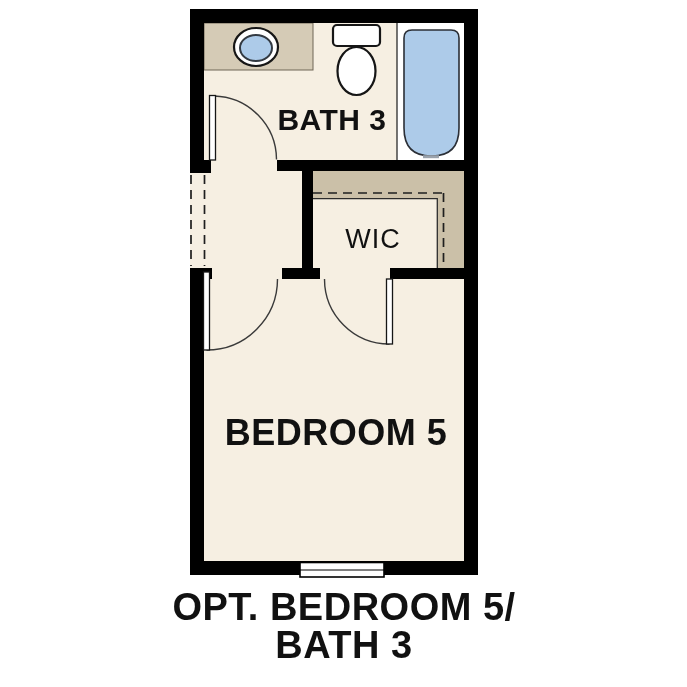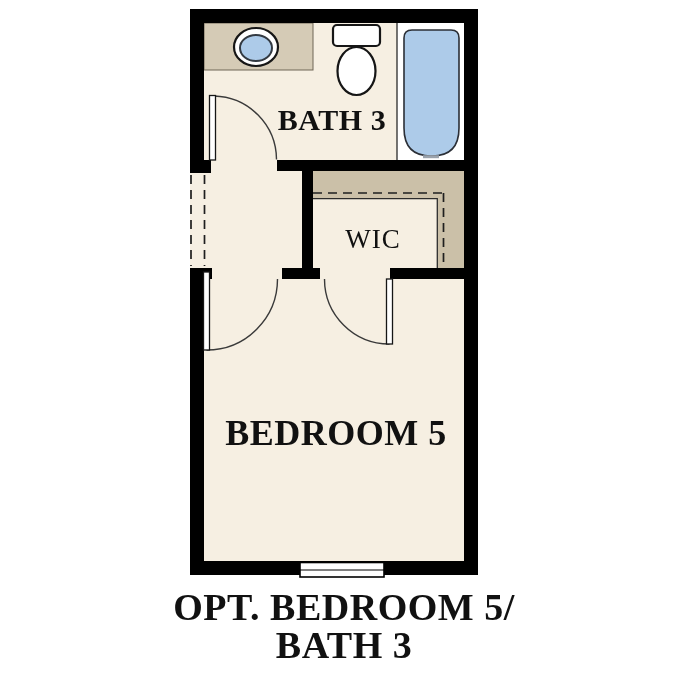--- a/index.html
+++ b/index.html
@@ -1,17 +1,17 @@
 <!DOCTYPE html>
 <html><head>
 <meta charset="utf-8">
 <style>
   html,body{margin:0;padding:0;background:#ffffff;}
   .page{position:relative;width:687px;height:687px;background:#ffffff;overflow:hidden;
-        font-family:Liberation Serif, serif;}
+        font-family:Liberation Sans, sans-serif;}
   svg{display:block;}
   .thinline{stroke:#2b2b2b;stroke-width:1.3;fill:none;}
   .swing{stroke:#3a3a3a;stroke-width:1.4;fill:none;}
   .dashline{stroke:#1f1f1f;stroke-width:1.7;fill:none;stroke-dasharray:9 6;}
   .fixture{stroke:#161616;stroke-width:2.2;}
   .leaf{stroke:#161616;stroke-width:1.3;}
   .roomlabel{font-weight:700;letter-spacing:0.5px;}
   .caption{font-weight:700;letter-spacing:0.5px;}
 </style>
 </head>

